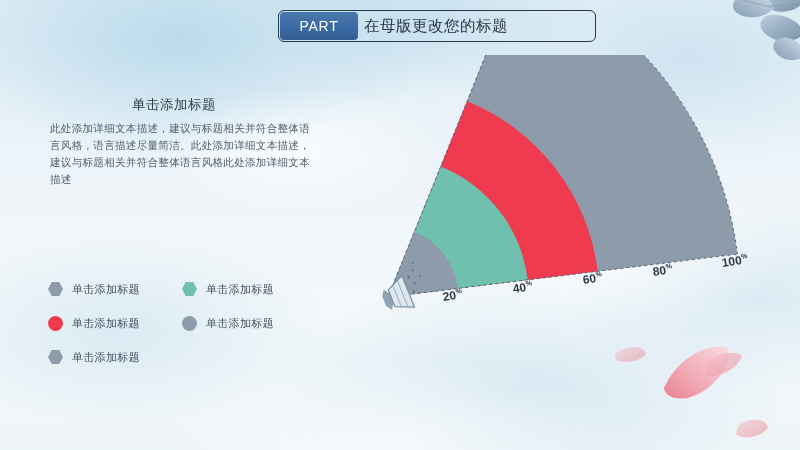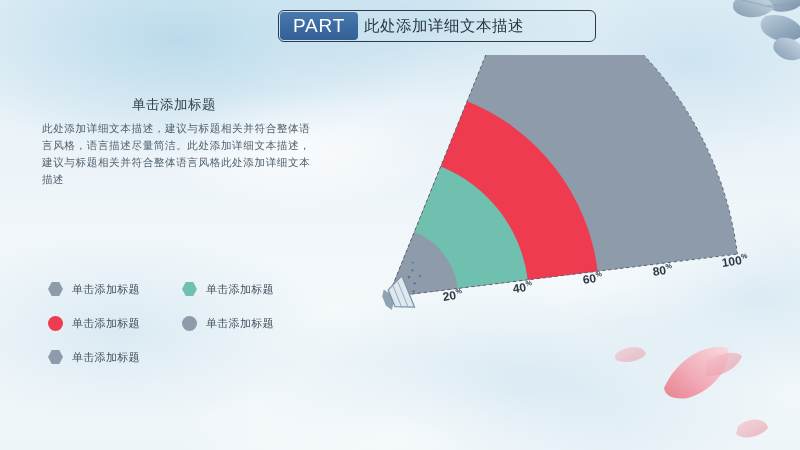--- a/index.html
+++ b/index.html
@@ -70,21 +70,21 @@
     left: 2px;
     top: 2px;
     width: 78px;
     height: 28px;
     background: linear-gradient(180deg, #4a79ad 0%, #3c6ba3 50%, #335f96 100%);
     border-radius: 4px;
     display: flex;
     align-items: center;
     justify-content: center;
     color: #ffffff;
-    font-size: 19px;
+    font-size: 14px;
     letter-spacing: 0.8px;
   }
   #header-title {
     position: absolute;
     left: 86px;
     top: 0;
     height: 32px;
     display: flex;
     align-items: center;
     font-size: 15.5px;
@@ -100,21 +100,21 @@
     width: 272px;
   }
   #body-heading {
     text-align: center;
     font-size: 13.5px;
     color: #33414d;
     margin: 0 0 6px 0;
     letter-spacing: 0.5px;
   }
   .body-para {
-    margin: 0 0 14px 4px;
+    margin: 0 0 14px 12px;
     font-size: 10.6px;
     line-height: 17px;
     color: #51616e;
     text-align: justify;
     letter-spacing: 0.2px;
   }
 
   
   #legend {
     position: absolute;
@@ -234,21 +234,21 @@
       <path d="M8 12 C 20 4, 34 6, 36 14 C 30 22, 14 24, 6 20 C 4 17, 5 14, 8 12 Z" fill="url(#ptB)" opacity="0.55"></path>
       <path d="M54 48 C 68 16, 100 2, 118 8 C 122 26, 104 50, 78 58 C 64 60, 55 56, 54 48 Z" fill="url(#ptA)"></path>
       <path d="M96 22 C 110 12, 126 10, 132 16 C 128 28, 110 38, 96 36 Z" fill="url(#ptB)" opacity="0.65"></path>
       <path d="M128 86 C 140 76, 156 78, 158 88 C 150 98, 132 100, 126 94 Z" fill="url(#ptB)" opacity="0.6"></path>
     </g>
   </svg>
 
   <div id="header">
     <div id="header-frame"></div>
     <div id="part-badge">PART</div>
-    <div id="header-title">此处添加详细文本描述</div>
+    <div id="header-title">在母版更改您的标题</div>
   </div>
 
   <div id="text-col">
     <div id="body-heading">单击添加标题</div>
     <p class="body-para">此处添加详细文本描述，建议与标题相关并符合整体语言风格，语言描述尽量简洁。此处添加详细文本描述，建议与标题相关并符合整体语言风格此处添加详细文本描述</p>
   </div>
 
   <div id="legend">
     <div class="legend-item">
       <span class="legend-marker hexmark" style="background:#8e9bab"></span>

